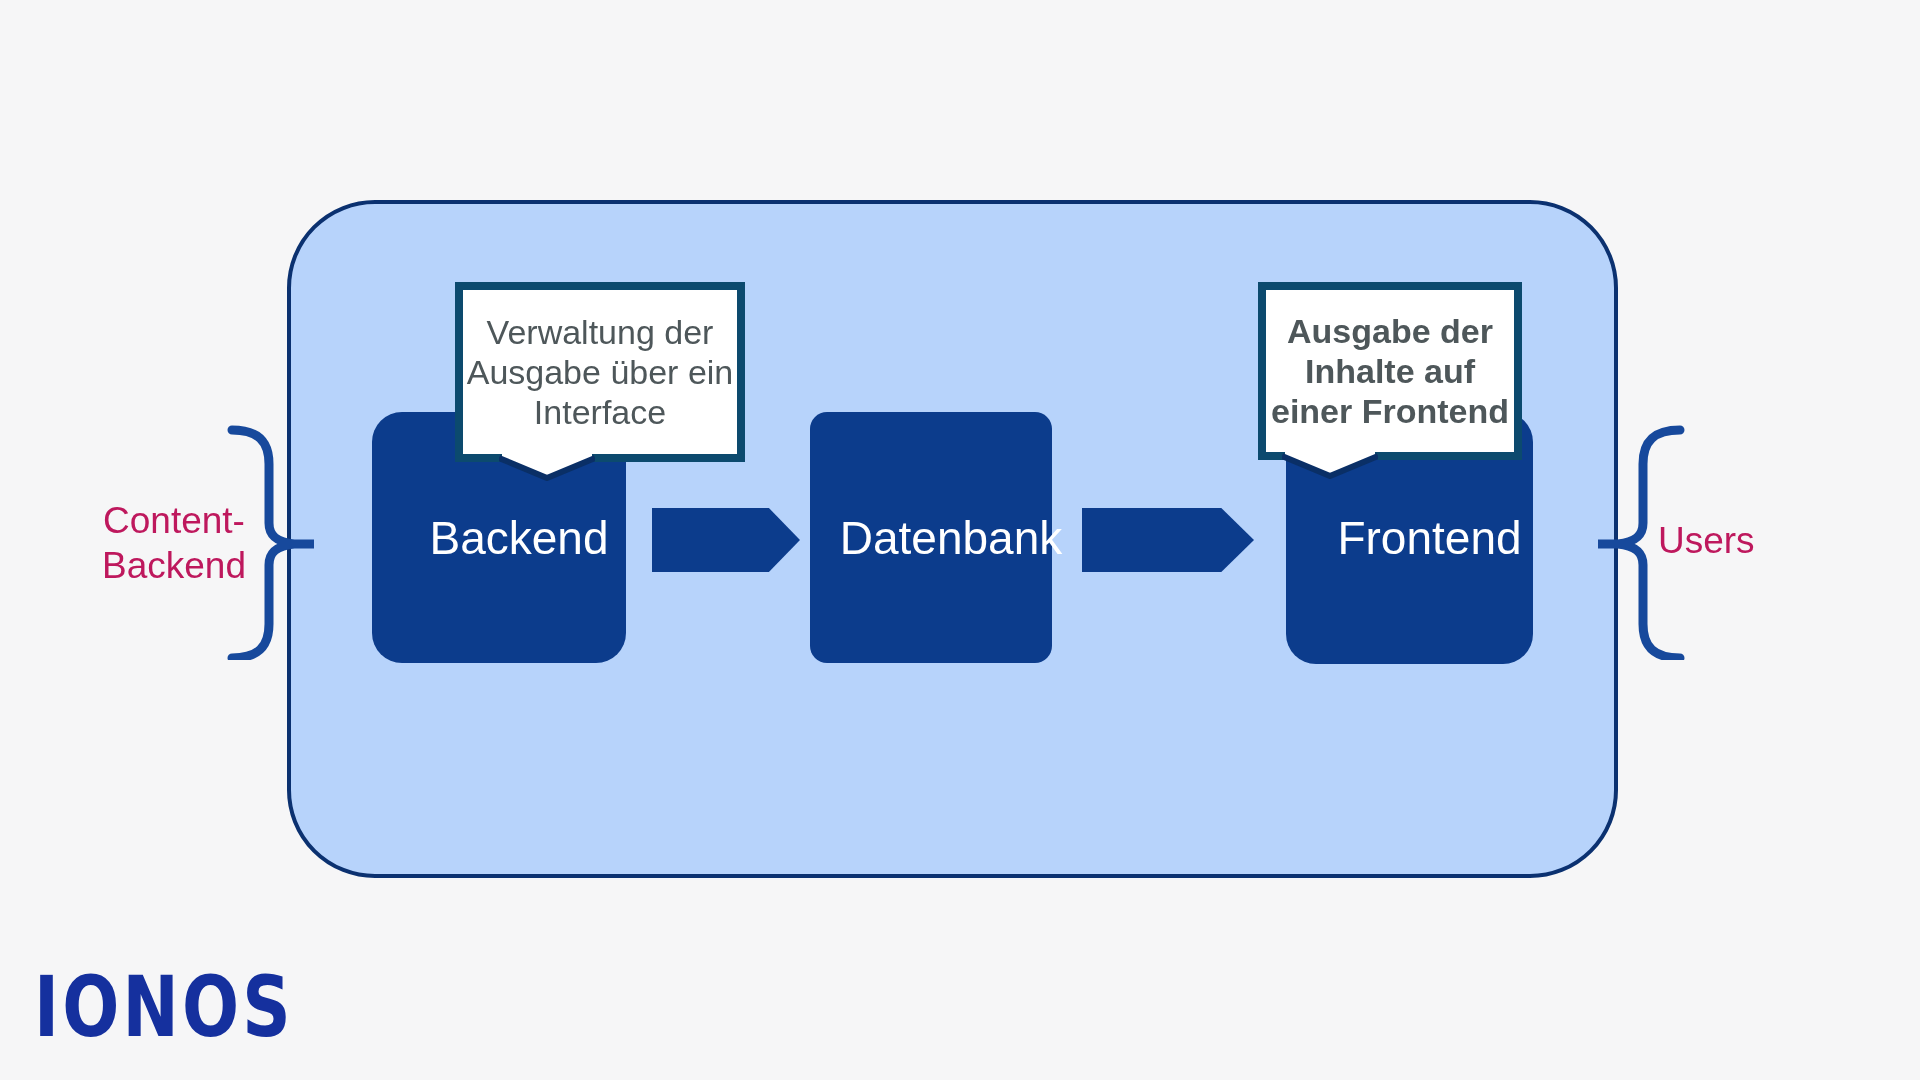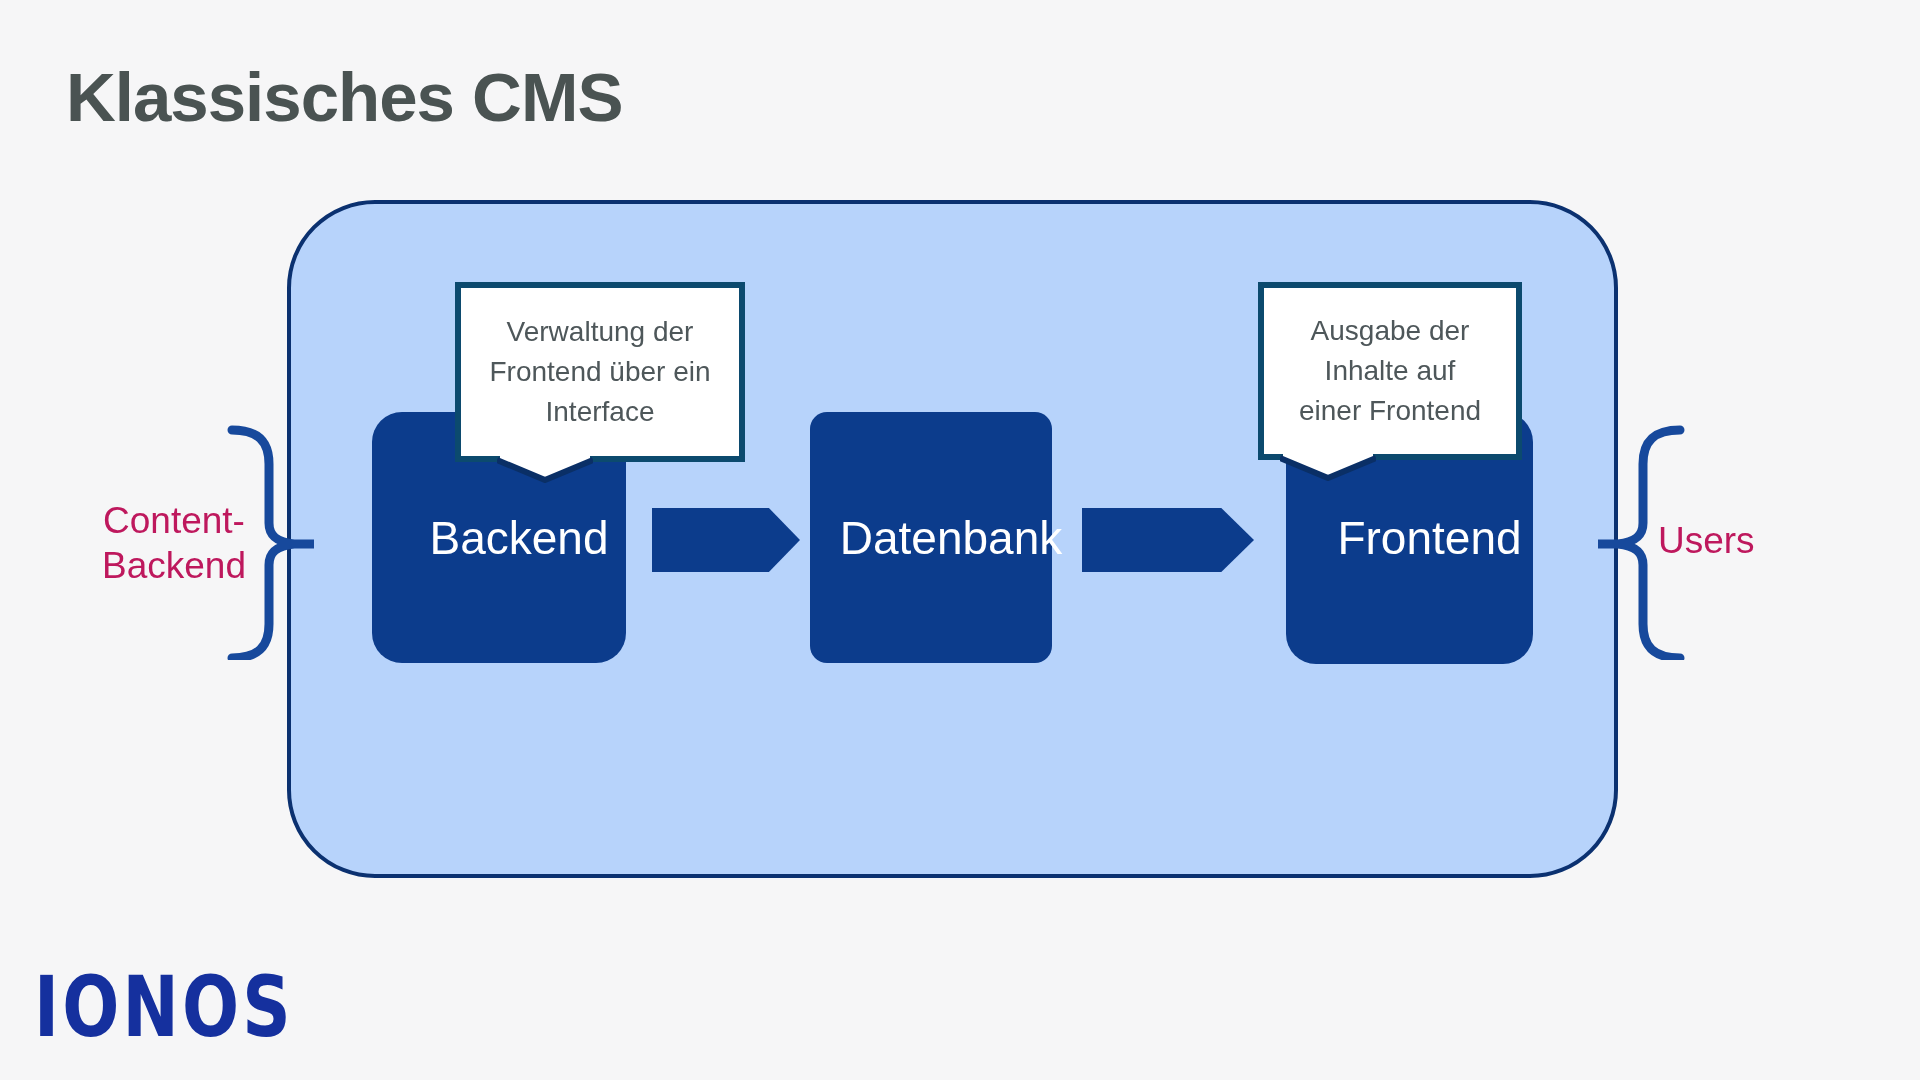--- a/index.html
+++ b/index.html
@@ -24,27 +24,27 @@
   .node-box .node-label{color:#ffffff;font-size:46px;font-weight:400;margin-left:40px;}
   #box-backend{left:372px;top:412px;width:254px;}
   #box-datenbank{left:810px;top:412px;width:242px;border-radius:17px;}
   #box-frontend{left:1286px;top:412px;width:247px;height:252px;}
   .flow-arrow{
     position:absolute;top:508px;height:64px;background:#0c3c8c;
   }
   #arrow-1{left:652px;width:148px;clip-path:polygon(0 0,79% 0,100% 50%,79% 100%,0 100%);}
   #arrow-2{left:1082px;width:172px;clip-path:polygon(0 0,81% 0,100% 50%,81% 100%,0 100%);}
   .bubble{
-    position:absolute;top:282px;background:#ffffff;border:6px solid #0c4a6e;
+    position:absolute;top:282px;background:#ffffff;border:8px solid #0c4a6e;
     box-sizing:border-box;display:flex;flex-direction:column;
     align-items:center;justify-content:center;text-align:center;
-    color:#4e575a;font-size:28px;line-height:40px;
+    color:#4e575a;font-size:34px;line-height:40px;
   }
   #bubble-backend{left:455px;width:290px;height:180px;}
-  #bubble-frontend{left:1258px;width:264px;height:178px;}
+  #bubble-frontend{left:1258px;width:264px;height:178px;font-weight:bold;}
   .bubble .tail{position:absolute;bottom:-30px;width:96px;height:38px;}
   #bubble-backend .tail{left:36px;}
   #bubble-frontend .tail{left:16px;}
   .brace{position:absolute;top:424px;width:92px;height:236px;}
   .side-label{color:#be185d;}
   #label-content-creators{
     position:absolute;left:84px;top:498px;width:180px;
     text-align:center;font-size:37px;line-height:45px;
   }
   #label-users{
@@ -55,21 +55,20 @@
     font-family:"DejaVu Sans", sans-serif;font-weight:700;
     font-size:84px;color:#15309e;letter-spacing:4px;
     transform:scaleX(0.8);transform-origin:left center;
   }
 </style>
 </head>
 <body>
 
 <div class="stage">
 
-  <div class="title">Klassisches CMS</div>
 
   <div class="container-panel"></div>
 
   <div id="label-content-creators" class="side-label">
     <span>Content-</span><br>
     <span>Backend</span>
   </div>
   <svg class="brace" style="left:222px" viewBox="0 0 92 236">
     <path d="M 10,6 C 36,6 47,17 47,40 L 47,99 C 47,112 55,118 72,120 C 55,122 47,128 47,141 L 47,200 C 47,223 36,234 10,234 M 72,120 H 92" fill="none" stroke="#17499c" stroke-width="9" stroke-linecap="round"></path>
   </svg>
@@ -87,21 +86,21 @@
   </div>
   <div id="box-frontend" class="node-box">
     <span class="node-label">Frontend</span>
   </div>
 
   <div id="arrow-1" class="flow-arrow"></div>
   <div id="arrow-2" class="flow-arrow"></div>
 
   <div id="bubble-backend" class="bubble">
     <span>Verwaltung der</span>
-    <span>Frontend über ein</span>
+    <span>Ausgabe über ein</span>
     <span>Interface</span>
     <svg class="tail" viewBox="0 0 96 38">
       <path d="M 3,0 H 93 V 14 L 48,31 L 3,14 Z" fill="#ffffff"></path>
       <path d="M 0,12 L 48,32 L 96,12" fill="none" stroke="#0a2f66" stroke-width="6" stroke-linejoin="round"></path>
     </svg>
   </div>
 
   <div id="bubble-frontend" class="bubble">
     <span>Ausgabe der</span>
     <span>Inhalte auf</span>

